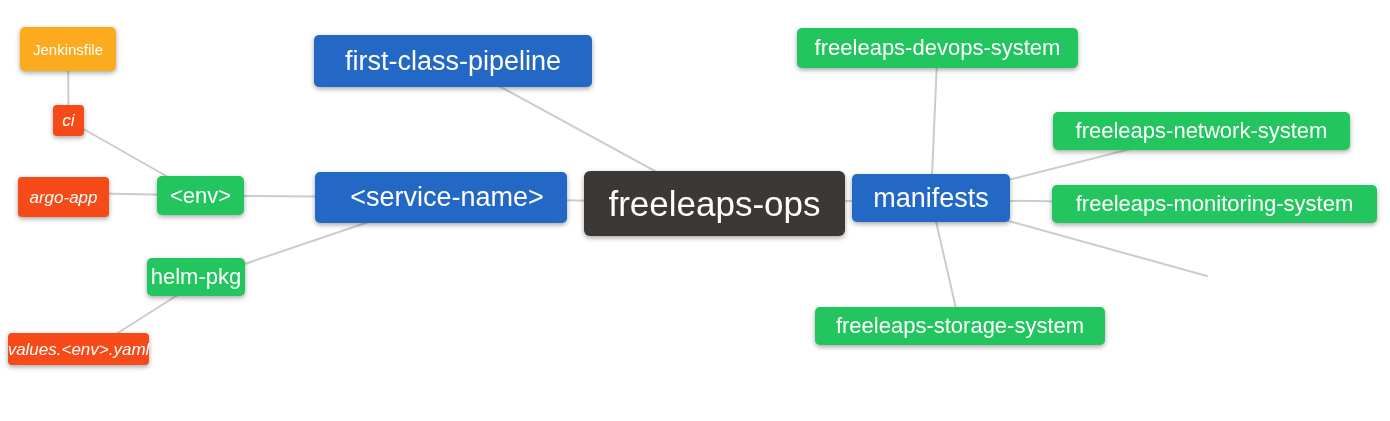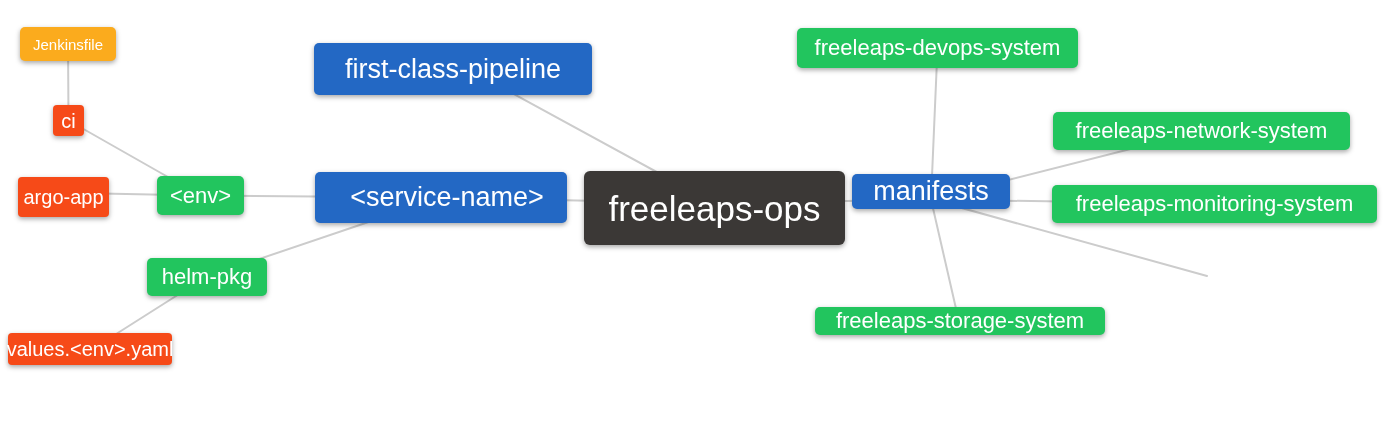--- a/index.html
+++ b/index.html
@@ -49,21 +49,21 @@
     line-height: 1;
   }
   .c-root   { background: var(--root-bg, #3b3836); border-radius: 6px; }
   .c-blue   { background: var(--branch-blue, #2368c4); }
   .c-green  { background: var(--leaf-green, #22c55e); }
   .c-red    { background: var(--leaf-red, #f64a18); border-radius: 4px; }
   .c-orange { background: var(--leaf-orange, #fbab1d); }
   .t1 { font-size: 35px; }
   .t2 { font-size: 27px; }
   .t3 { font-size: 22px; }
-  .t4 { font-size: 20px; }
+  .t4 { font-size: 17px; font-style: italic; }
   .t5 { font-size: 15px; }
 </style>
 </head>
 <body>
 
 <div id="mindmap">
 
   <svg id="edges-layer">
       <line x1="68" y1="42" x2="68.5" y2="120.5"></line>
       <line x1="68.5" y1="120.5" x2="200.5" y2="195.5"></line>
@@ -74,42 +74,42 @@
       <line x1="453" y1="61" x2="714.5" y2="203.5"></line>
       <line x1="441" y1="197.5" x2="714.5" y2="203.5"></line>
       <line x1="714.5" y1="203.5" x2="931" y2="199.5"></line>
       <line x1="931" y1="199.5" x2="937.5" y2="48"></line>
       <line x1="931" y1="199.5" x2="1201.5" y2="131"></line>
       <line x1="931" y1="199.5" x2="1214.5" y2="204"></line>
       <line x1="931" y1="199.5" x2="1207" y2="276"></line>
       <line x1="931" y1="199.5" x2="960" y2="326"></line>
     </svg>
 
-  <div class="node c-orange t5" style="left:20px;  top:27px;  width:96px;  height:34px;">Jenkinsfile</div>
+  <div class="node c-orange t5" style="left:20px;  top:27px;  width:96px;  height:44px;">Jenkinsfile</div>
 
   <div class="node c-red t4" style="left:53px;  top:105px; width:31px;  height:31px;">ci</div>
 
   <div class="node c-red t4" style="left:18px;  top:177px; width:91px;  height:40px;">argo-app</div>
 
   <div class="node c-green t3" style="left:157px; top:176px; width:87px;  height:39px;">&lt;env&gt;</div>
 
-  <div class="node c-green t3" style="left:147px; top:258px; width:120px; height:38px;">helm-pkg</div>
+  <div class="node c-green t3" style="left:147px; top:258px; width:98px; height:38px;">helm-pkg</div>
 
-  <div class="node c-red t4" style="left:8px;   top:333px; width:164px; height:32px;">values.&lt;env&gt;.yaml</div>
+  <div class="node c-red t4" style="left:8px;   top:333px; width:141px; height:32px;">values.&lt;env&gt;.yaml</div>
 
-  <div class="node c-blue t2" style="left:314px; top:43px;  width:278px; height:52px;">first-class-pipeline</div>
+  <div class="node c-blue t2" style="left:314px; top:35px;  width:278px; height:52px;">first-class-pipeline</div>
 
   <div class="node c-blue t2" style="left:315px; top:172px; width:252px; height:51px;padding-left:12px;">&lt;service-name&gt;</div>
 
-  <div class="node c-root t1" style="left:584px; top:171px; width:261px; height:74px;text-align:right;">freeleaps-ops</div>
+  <div class="node c-root t1" style="left:584px; top:171px; width:261px; height:65px;text-align:right;">freeleaps-ops</div>
 
-  <div class="node c-blue t2" style="left:852px; top:174px; width:158px; height:35px;">manifests</div>
+  <div class="node c-blue t2" style="left:852px; top:174px; width:158px; height:48px;">manifests</div>
 
   <div class="node c-green t3" style="left:797px;  top:28px;  width:281px; height:40px;">freeleaps-devops-system</div>
 
   <div class="node c-green t3" style="left:1053px; top:112px; width:297px; height:38px;">freeleaps-network-system</div>
 
   <div class="node c-green t3" style="left:1052px; top:185px; width:325px; height:38px;">freeleaps-monitoring-system</div>
 
 
-  <div class="node c-green t3" style="left:815px;  top:307px; width:290px; height:28px;">freeleaps-storage-system</div>
+  <div class="node c-green t3" style="left:815px;  top:307px; width:290px; height:38px;">freeleaps-storage-system</div>
 
 </div>
 
 </body></html>

